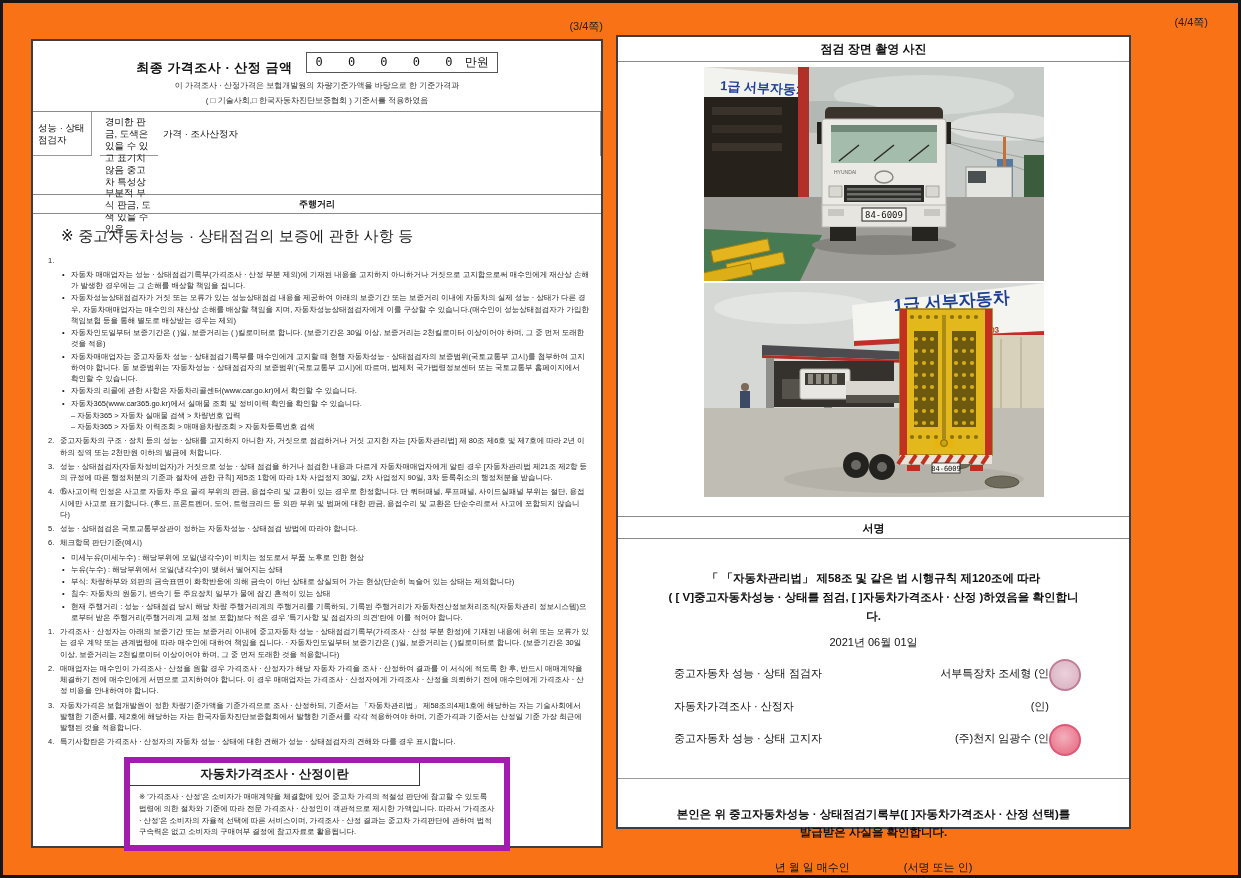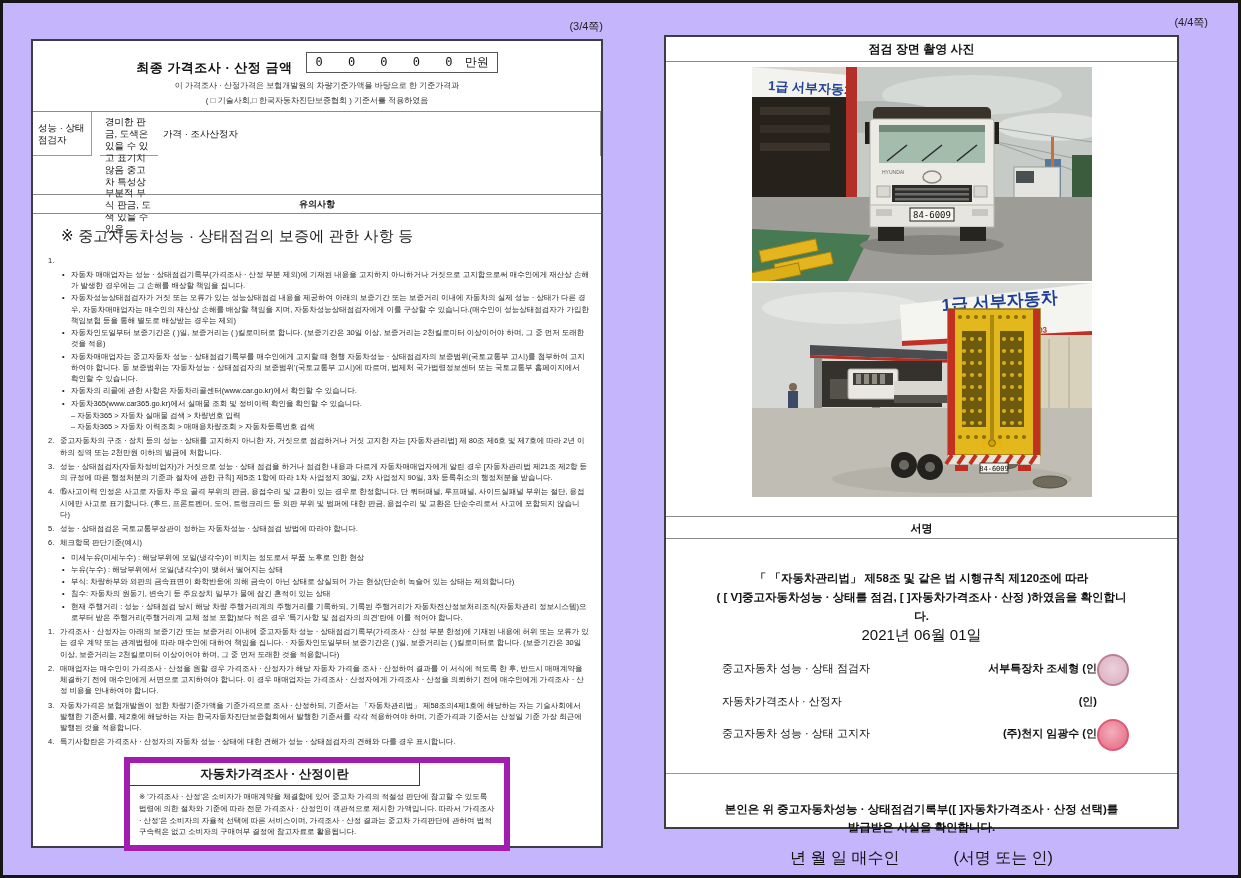--- a/index.html
+++ b/index.html
@@ -1,26 +1,26 @@
 <!DOCTYPE html>
 <html><head>
 <meta charset="utf-8">
 <style>
   * { box-sizing: border-box; margin: 0; padding: 0; }
   html,body { background:#e8e8e8; }
   body { font-family:"Liberation Sans","DejaVu Sans",sans-serif; color:#111; }
-  .screen { position:relative; width:1241px; height:878px; background:#c4b5fd; border:3px solid #161616; overflow:hidden; }
+  .screen { position:relative; width:1241px; height:878px; background:#f97316; border:3px solid #161616; overflow:hidden; }
 
   .page-marker { position:absolute; font-size:11px; color:#222; }
   #marker-left  { top:16px; left:520px; width:80px; text-align:right; }
   #marker-right { top:12px; left:1125px; width:80px; text-align:right; }
 
   .page { position:absolute; background:#fff; border:2px solid #3d3d45; }
   #page-left  { left:28px;  top:36px; width:572px; height:809px; display:flex; flex-direction:column; }
-  #page-right { left:661px; top:32px; width:515px; height:794px; display:flex; flex-direction:column; }
+  #page-right { left:613px; top:32px; width:515px; height:794px; display:flex; flex-direction:column; }
 
   
   .price-sec { text-align:center; padding:6px 4px 5px; border-bottom:1px solid #8a8a8a; }
   .price-row { display:flex; justify-content:center; align-items:center; gap:14px; }
   .price-title { font-size:13px; font-weight:bold; letter-spacing:.5px;margin-top:12px; }
   .price-box { border:1px solid #555; padding:1px 8px; font-size:12px; white-space:nowrap; }
   .price-digits { letter-spacing:9px; font-family:"DejaVu Sans Mono",monospace; }
   .price-unit { font-size:12px; }
   .price-note { font-size:8px; color:#333; line-height:1.45; margin-top:3px; }
 
@@ -49,30 +49,30 @@
   .def-body { padding:5px 9px 7px; font-size:7.5px; line-height:1.55; }
 
   
   .photo-header { height:25px; line-height:24px; text-align:center; font-size:12px; font-weight:bold; border-bottom:1px solid #8a8a8a; }
   .photos { text-align:center; padding-top:3px; }
   svg.photo { display:block; margin:2px auto; background:#cfd3cf; }
 
   .sign-header { margin-top:17px; border-top:1px solid #8a8a8a; border-bottom:1px solid #8a8a8a; height:23px; line-height:22px; text-align:center; font-size:11px; font-weight:bold; }
   .sign-block { padding:30px 48px 0; }
   .law-line { text-align:center; font-size:11.5px; font-weight:bold; line-height:1.65; }
-  .sign-date { text-align:center; font-size:15px; }
+  .sign-date { text-align:center; font-size:11px; margin-top:9px; }
   .signer-row { position:relative; display:flex; justify-content:space-between; font-size:11px; line-height:1.6; margin:15px 6px 0 8px; }
-  .signer-name { padding-right:26px;font-weight:bold; }
+  .signer-name { padding-right:26px; }
   .stamp { position:absolute; right:-6px; top:-6px; width:32px; height:32px; border-radius:50%; }
   .stamp-faded { border:2px solid rgba(168,74,110,.55); background:radial-gradient(circle at 50% 45%, rgba(190,100,135,.30), rgba(160,60,100,.42)); }
   .stamp-red { border:2px solid rgba(215,60,95,.8); background:radial-gradient(circle at 45% 40%, #f2a7b5, #e4526f); opacity:.9; }
   .sign-divider { border-top:1px solid #999; margin-top:30px; }
   .buyer-block { padding:26px 20px 0; text-align:center; }
   .buyer-line { font-size:11.5px; font-weight:bold; line-height:1.6; }
-  .buyer-date-row { font-size:16px; margin-top:12px; }
+  .buyer-date-row { font-size:11px; margin-top:19px; }
   .buyer-date-row .gap { display:inline-block; width:54px; }
 </style>
 </head>
 <body>
 
 <div class="screen">
 
   <div id="marker-left" class="page-marker">(3/4쪽)</div>
   <div id="marker-right" class="page-marker">(4/4쪽)</div>
 
@@ -87,21 +87,21 @@
       <div class="price-note">( □ 기술사회,□ 한국자동차진단보증협회 ) 기준서를 적용하였음</div>
     </div>
 
     <div class="opinion-table">
       <div class="op-label op-r1">성능 · 상태점검자</div>
       <div class="op-val op-r1">경미한 판금, 도색은 있을 수 있고 표기치 않음 중고차 특성상 부분적 부식 판금, 도색 있을 수 있음</div>
       <div class="op-label">가격 · 조사산정자</div>
       <div class="op-val"></div>
     </div>
 
-    <div class="notice-band">유의사항</div>
+    <div class="notice-band">주행거리</div>
 
     <div class="notes">
 
       <div class="sec-title">※ 중고자동차성능 · 상태점검의 보증에 관한 사항 등</div>
 
       <div class="nitem">
         <span class="num">1.</span>
         <span class="ntext"></span>
       </div>
       <div class="blist">

